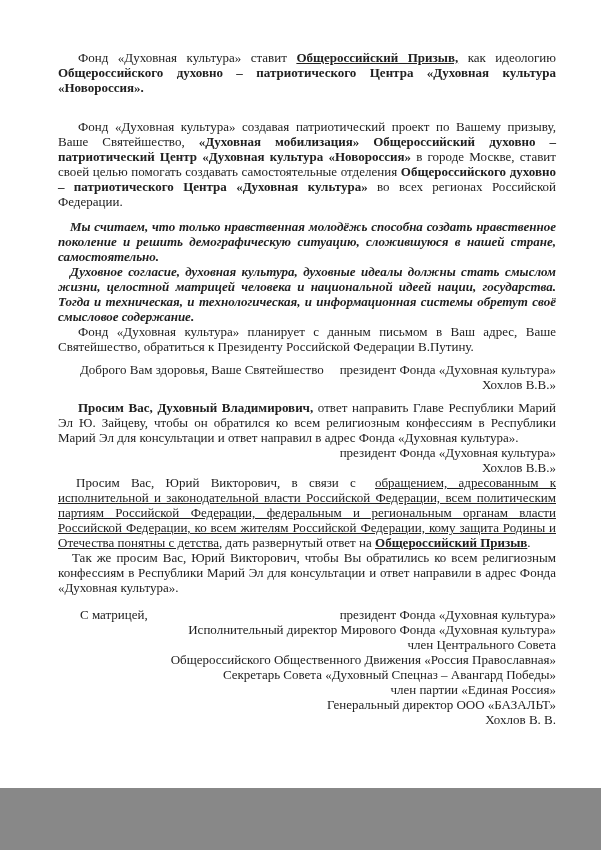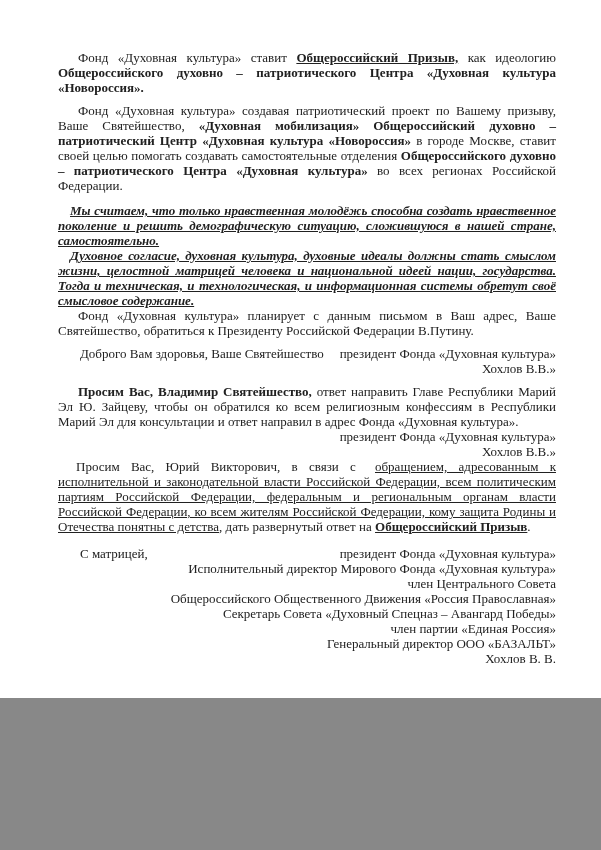--- a/index.html
+++ b/index.html
@@ -1,34 +1,34 @@
 <!DOCTYPE html>
 <html><head>
 <meta charset="utf-8">
 <style>
   html,body { margin:0; padding:0; background:#888; }
   .page {
     position:relative;
-    width:601px; height:698px;
+    width:601px; height:788px;
     margin:0 auto;
     background:#ffffff;
     color:#212121;
     font-family:"Liberation Serif", serif;
     font-size:13px;
     line-height:15px;
     box-sizing:border-box;
     padding:50px 45px 0 58px;
     overflow:hidden;
   }
   p { margin:0; text-align:justify; text-indent:20px; }
   .b  { font-weight:bold; }
   .u  { text-decoration:underline;margin-left:8px; }
   .bu { font-weight:bold; text-decoration:underline; }
-  .para-biu { font-weight:bold; font-style:italic; text-decoration:underline; text-indent:12px; }
-  .mt-lg { margin-top:8px; }
+  .para-biu { font-weight:bold; font-style:italic; text-indent:12px; }
+  .mt-lg { margin-top:24px; }
   .mt-md { margin-top:8px; }
   .mt-sm { margin-top:6px; }
   .mt-p4 { margin-top:10px; }
   .right { text-align:right; text-indent:0; }
   .row { display:flex; justify-content:space-between; text-indent:0;align-items:flex-end; }
   .row .left { padding-left:22px; white-space:nowrap; }
   .row .rightcell { white-space:nowrap; }
   .p9 { text-indent:14px; }
   .p8 { text-indent:18px; }
   .closing-row { margin-top:12px; }
@@ -48,27 +48,28 @@
   <p class="para-biu">Духовное согласие, духовная культура, духовные идеалы должны стать смыслом жизни, целостной матрицей человека и национальной идеей нации, государства. Тогда и техническая, и технологическая, и информационная системы обретут своё смысловое содержание.</p>
 
   <p>Фонд «Духовная культура» планирует с данным письмом в Ваш адрес, Ваше Святейшество, обратиться к Президенту Российской Федерации В.Путину.</p>
 
   <div class="row mt-md">
     <span class="left">Доброго Вам здоровья, Ваше Святейшество</span>
     <span class="rightcell">президент Фонда «Духовная культура»</span>
   </div>
   <p class="right">Хохлов В.В.»</p>
 
-  <p class="mt-md"><span class="b">Просим Вас, Владимир Святейшество,</span><span> ответ направить Главе Республики Марий Эл Ю. Зайцеву, чтобы он обратился ко всем религиозным конфессиям в Республики Марий Эл для консультации и ответ направил в адрес Фонда «Духовная культура».</span></p>
+  <p class="mt-md"><span class="b">Просим Вас, Духовный Владимирович,</span><span> ответ направить Главе Республики Марий Эл Ю. Зайцеву, чтобы он обратился ко всем религиозным конфессиям в Республики Марий Эл для консультации и ответ направил в адрес Фонда «Духовная культура».</span></p>
 
   <p class="right">президент Фонда «Духовная культура»</p>
   <p class="right">Хохлов В.В.»</p>
 
   <p class="p8"><span>Просим Вас, Юрий Викторович, в связи с </span><span class="u">обращением,  адресованным к исполнительной и законодательной власти Российской Федерации, всем политическим партиям Российской Федерации, федеральным и региональным органам власти Российской Федерации, ко всем жителям Российской Федерации,  кому защита Родины и Отечества понятны с детства</span><span>, дать развернутый ответ на </span><span class="bu">Общероссийский Призыв</span><span>.</span></p>
 
+  <p class="p9">Так же просим Вас, Юрий Викторович, чтобы Вы обратились ко всем религиозным конфессиям в Республики Марий Эл для консультации и ответ направили в адрес Фонда «Духовная культура».</p>
 
   <div class="row closing-row">
     <span class="left">С матрицей,</span>
     <span class="rightcell">президент  Фонда «Духовная культура»</span>
   </div>
   <p class="right">Исполнительный директор Мирового Фонда «Духовная культура»</p>
   <p class="right">член Центрального Совета</p>
   <p class="right">Общероссийского Общественного Движения «Россия Православная»</p>
   <p class="right">Секретарь Совета «Духовный Спецназ – Авангард Победы»</p>
   <p class="right">член партии «Единая Россия»</p>

